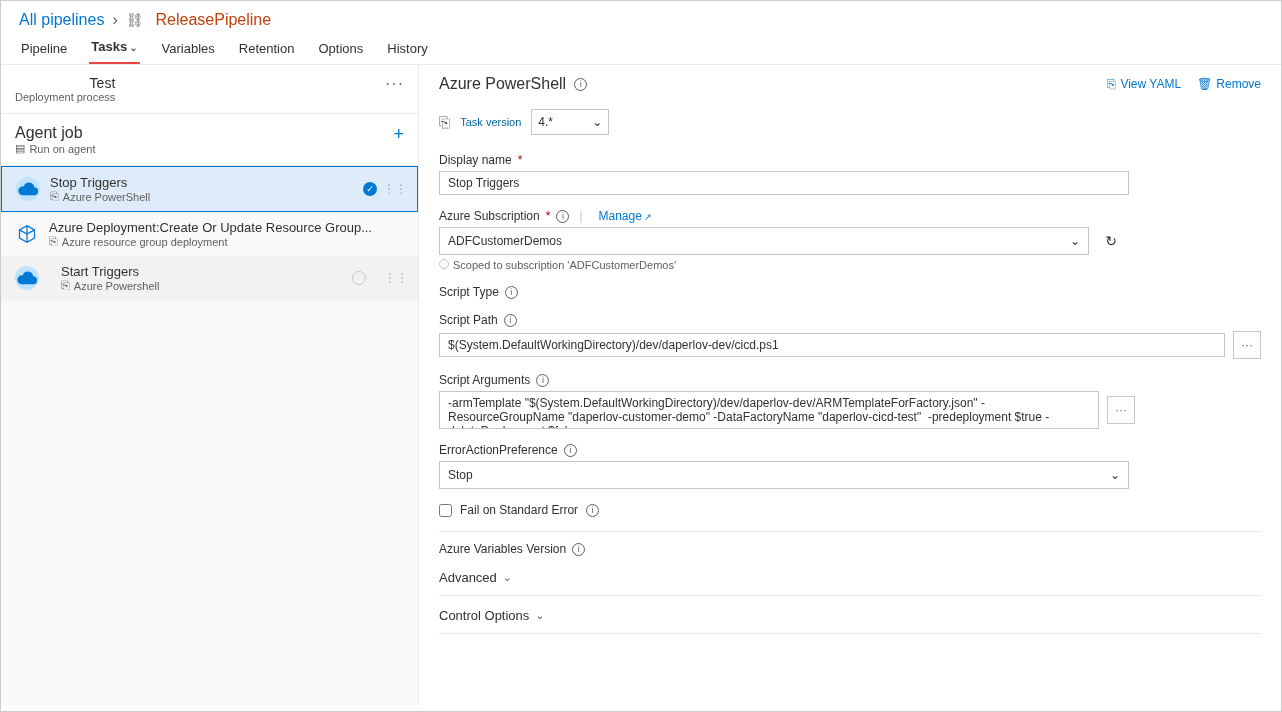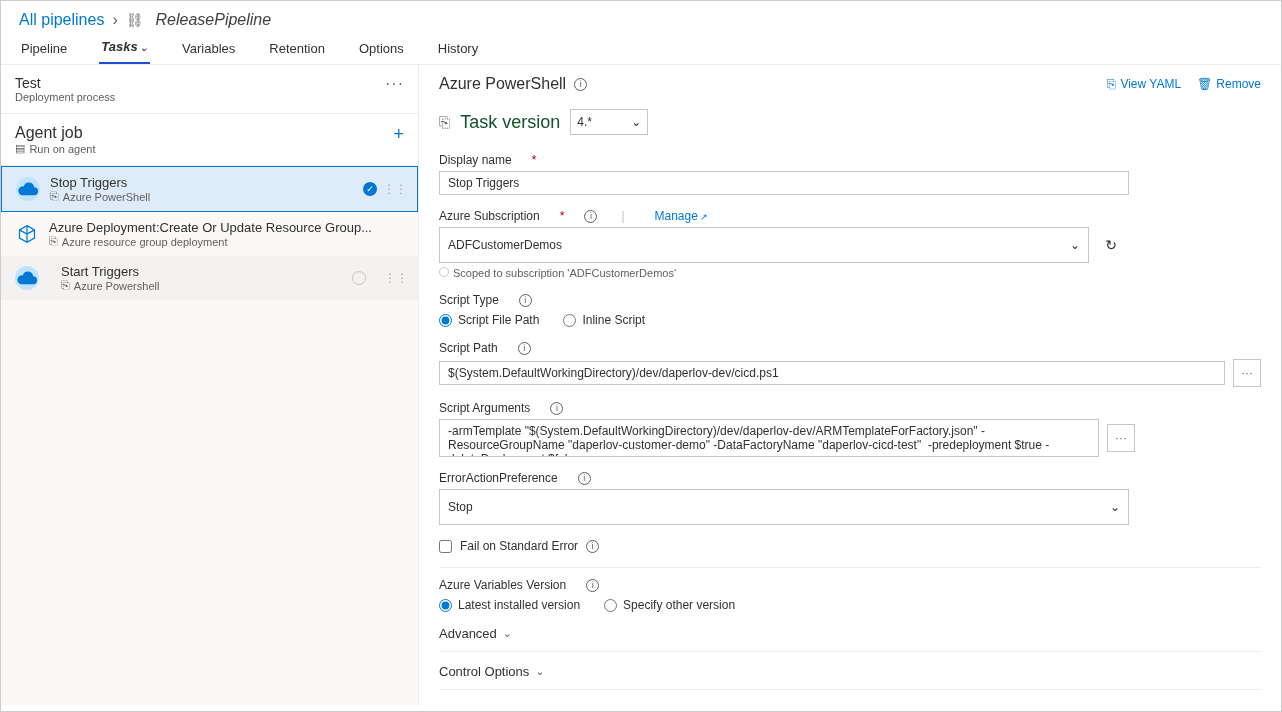--- a/index.html
+++ b/index.html
@@ -3,35 +3,35 @@
 <meta charset="utf-8">
 <style>
 * { box-sizing: border-box; margin: 0; padding: 0; font-family: "Segoe UI", -apple-system, sans-serif; }
 body { font-size: 13px; color: #323130; background: #fff; width: 1282px; height: 712px; border: 1px solid #ccc; overflow: hidden; }
 
 
 .breadcrumb { padding: 10px 18px 6px 18px; font-size: 16px; display: flex; align-items: center; gap: 8px; }
 .breadcrumb a { color: #0078d4; text-decoration: none; }
 .breadcrumb .sep { color: #605e5c; }
 .pipe-icon { display:inline-block; color:#605e5c; font-size:14px; margin-right:4px;}
-.pipe-name { color: #404040; font-style: italic; }
-
-
-.tabs { display: flex; gap: 30px; padding: 0 18px; border-bottom: 1px solid #edebe9; font-size: 13px; height: 30px; align-items:flex-end;}
+.pipe-name { color: #c2410c; }
+
+
+.tabs { display: flex; gap: 20px; padding: 0 18px; border-bottom: 1px solid #edebe9; font-size: 13px; height: 30px; align-items:flex-end;}
 .tab { padding: 0 2px 8px 2px; cursor: pointer; color: #323130; }
-.tab.active { border-bottom: 2px solid #1d4ed8; font-weight:600;font-style:italic; }
+.tab.active { border-bottom: 2px solid #ef4444; font-weight:600; }
 .chev-down { font-size:10px; margin-left:2px; color:#605e5c;}
 
 
 .main { display: flex; height: calc(100% - 70px); }
 .left { width: 418px; border-right: 1px solid #edebe9; background: #faf9f8; }
 .right { flex: 1; padding: 10px 20px 20px 20px; overflow-y:auto; }
 
 
-.stage-head { background:#fff; padding: 10px 14px; border-bottom: 1px solid #edebe9; display:flex; justify-content:space-between; align-items:flex-start;}
+.stage-head { background:#fff; padding: 10px 14px; border-bottom: 1px solid #edebe9; display:flex; justify-content:space-between; align-items:flex-start;text-align:right;}
 .stage-head .title { font-size: 14px; }
 .stage-head .sub { font-size: 11px; color: #605e5c; }
 .dots { color:#605e5c; cursor:pointer; font-size:16px; letter-spacing:1px;}
 
 
 .job-head { background:#fff; padding: 10px 14px; border-bottom: 1px solid #edebe9; display:flex; justify-content:space-between; align-items:flex-start;}
 .job-head .title { font-size: 16px; }
 .job-head .sub { font-size: 11px; color: #605e5c; display:flex; align-items:center; gap:4px;}
 .plus { color:#0078d4; font-size:18px; cursor:pointer; font-weight:300;}
 
@@ -51,34 +51,34 @@
 
 
 .r-head { display:flex; justify-content:space-between; align-items:center; padding-bottom:6px;}
 .r-title { font-size: 16px; color:#323130; display:flex; align-items:center; gap:8px;}
 .r-actions { display:flex; gap:16px; font-size:12px;}
 .r-action { color:#0078d4; cursor:pointer; display:flex; align-items:center; gap:4px;}
 
 
 .ver-row { display:flex; align-items:center; gap:10px; margin:10px 0 18px 0;}
 .link-icon { color:#605e5c; font-size:14px;}
-.ver-label { font-size:18px; color:#14532d;}
+.ver-label { font-size:11px; color:#0369a1;}
 .ver-select { width:78px; height:26px; border:1px solid #c8c6c4; padding:0 6px; font-size:12px; cursor:pointer; background:#fff; display:flex; align-items:center; justify-content:space-between;}
 
 
 .field { margin-bottom: 14px; }
-.label { font-size:12px; color:#323130; display:flex; align-items:center; gap:20px; margin-bottom:4px;}
+.label { font-size:12px; color:#323130; display:flex; align-items:center; gap:6px; margin-bottom:4px;}
 .req { color:#a80000; }
 .info { width:13px;height:13px;border:1px solid #605e5c;border-radius:50%;display:inline-flex;align-items:center;justify-content:center;font-size:9px;color:#605e5c;cursor:pointer;}
 .manage { color:#0078d4; cursor:pointer; margin-left:6px; font-size:12px;}
 .pipe-sep { color:#c8c6c4; margin: 0 4px;}
 .ext-icon{font-size:9px;margin-left:2px;}
 
 input[type=text], textarea, .select-box { width:690px; border:1px solid #c8c6c4; padding:4px 8px; font-size:12px; color:#323130; font-family:inherit;}
-.select-box { height:36px; display:flex; align-items:center; justify-content:space-between; cursor:pointer; background:#fff;}
+.select-box { height:28px; display:flex; align-items:center; justify-content:space-between; cursor:pointer; background:#fff;}
 textarea { resize:none; }
 .row-with-btn { display:flex; gap:8px; align-items:center;}
 .side-btn { width:28px;height:28px;border:1px solid #c8c6c4;display:flex;align-items:center;justify-content:center;cursor:pointer;background:#fff;color:#605e5c;font-size:12px;}
 .refresh-btn { width:28px;height:28px;display:flex;align-items:center;justify-content:center;cursor:pointer;color:#323130;font-size:14px;}
 
 .scoped { font-size:11px; color:#605e5c; margin-top:4px;}
 .scoped-circ{display:inline-block;width:10px;height:10px;border:1px solid #c8c6c4;border-radius:50%;margin-right:4px;}
 
 .radio-row { display:flex; gap:24px; margin-top:6px;}
 .radio-opt { display:flex; align-items:center; gap:6px; cursor:pointer; font-size:12px;}
@@ -235,30 +235,20 @@
         <div class="refresh-btn">↻</div>
       </div>
       <div class="scoped"><span class="scoped-circ"></span><span>Scoped to subscription 'ADFCustomerDemos'</span></div>
     </div>
 
     <div class="field">
       <div class="label">
           <span>Script Type</span>
           <span class="info">i</span>
         </div>
-      <div class="radio-row">
-        <label class="radio-opt">
-            <input type="radio" name="st" checked="" style="">
-            <span>Script File Path</span>
-          </label>
-        <label class="radio-opt">
-            <input type="radio" name="st" style="">
-            <span>Inline Script</span>
-          </label>
-      </div>
     </div>
 
     <div class="field">
       <div class="label">
           <span>Script Path</span>
           <span class="info">i</span>
         </div>
       <div class="row-with-btn">
         <input type="text" style="width: 794px;" value="$(System.DefaultWorkingDirectory)/dev/daperlov-dev/cicd.ps1">
         <div class="side-btn">···</div>
@@ -293,30 +283,20 @@
       <span class="info">i</span>
     </div>
 
     <hr class="divider">
 
     <div class="field" style="margin-top:10px">
       <div class="label">
           <span>Azure Variables Version</span>
           <span class="info">i</span>
         </div>
-      <div class="radio-row">
-        <label class="radio-opt">
-            <input type="radio" name="pv" checked="" style="">
-            <span>Latest installed version</span>
-          </label>
-        <label class="radio-opt">
-            <input type="radio" name="pv" style="">
-            <span>Specify other version</span>
-          </label>
-      </div>
     </div>
 
     <div class="section-head">
       <span>Advanced</span>
         <span class="chev">⌄</span>
     </div>
     <hr class="divider">
     <div class="section-head">
       <span>Control Options</span>
         <span class="chev">⌄</span>

